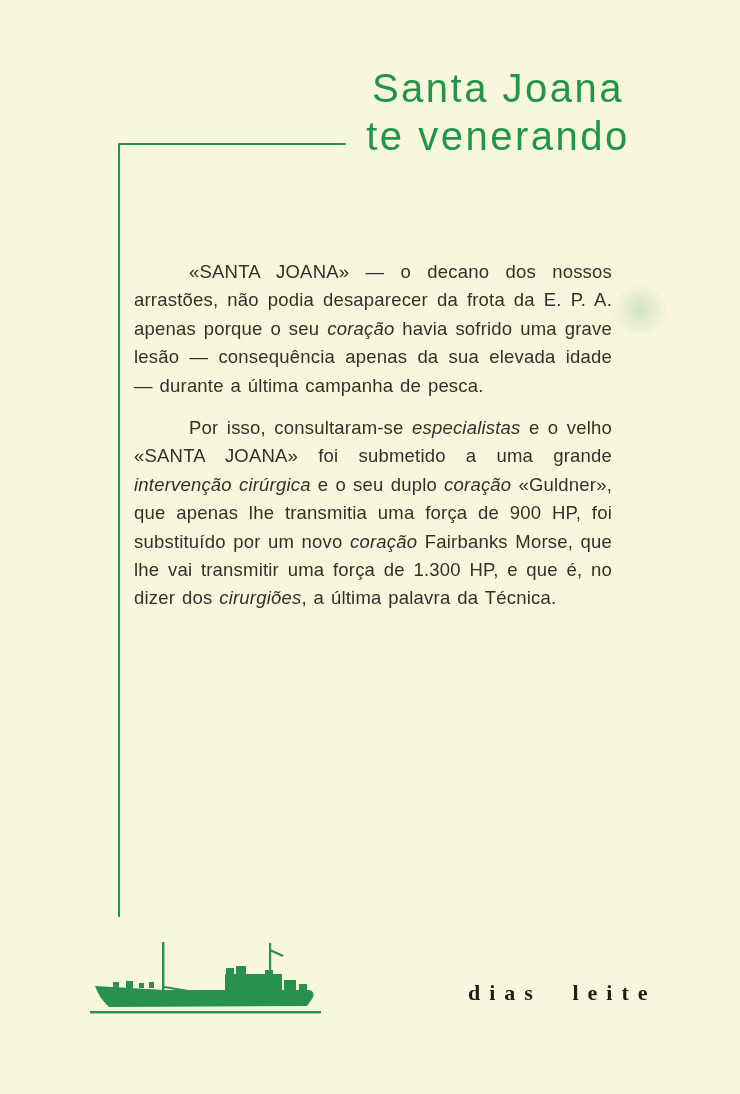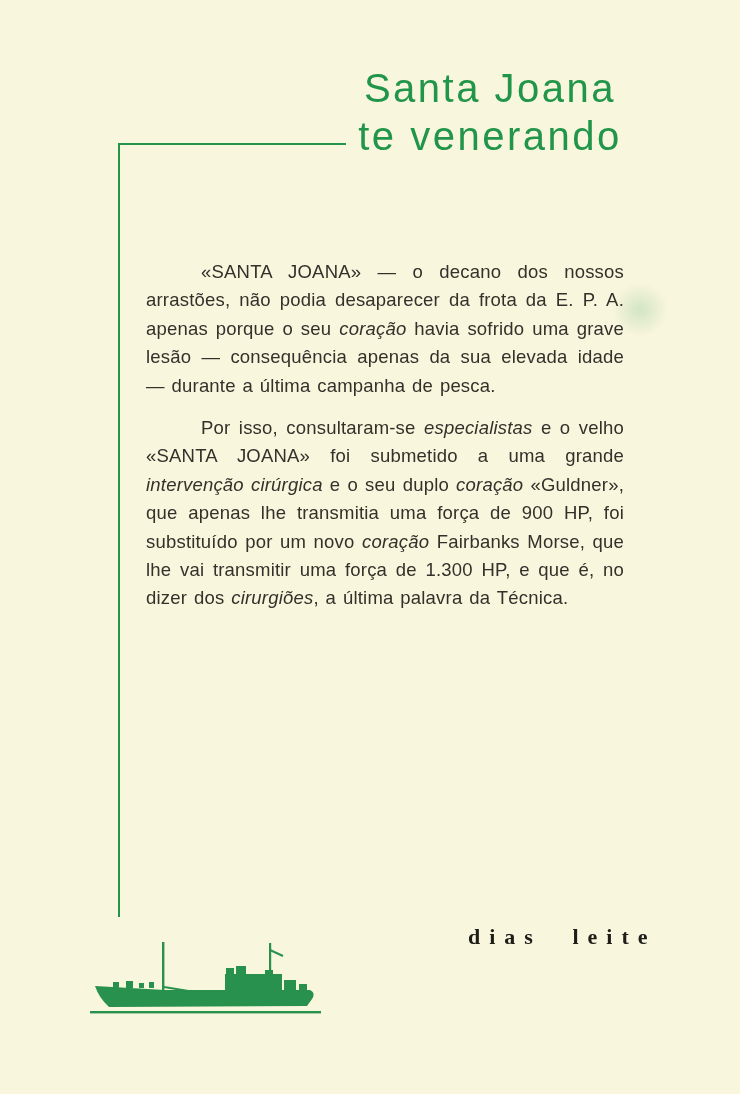--- a/index.html
+++ b/index.html
@@ -19,51 +19,51 @@
   .bracket-h{
     position:absolute;left:118px;top:143px;
     width:228px;height:2px;background:var(--green);
   }
   .bracket-v{
     position:absolute;left:118px;top:143px;
     width:2px;height:774px;background:var(--green);
   }
   
   .heading{
-    position:absolute;left:300px;top:64px;width:380px;
+    position:absolute;left:308px;top:64px;width:380px;
     text-align:center;
     color:var(--green);
     font-size:40px;line-height:48px;letter-spacing:2.5px;
     font-weight:normal;
   }
   .heading .line{white-space:nowrap;}
   
   .body-text{
-    position:absolute;left:146px;top:258px;width:478px;
+    position:absolute;left:134px;top:258px;width:478px;
     font-size:18.5px;line-height:28.4px;
     color:var(--ink);
     text-align:justify;
     word-spacing:1.5px;letter-spacing:0.2px;
   }
   .body-text p{margin:0 0 14px 0;text-indent:55px;}
   .body-text .italic{font-style:italic;}
   
   .smudge{
     position:absolute;left:612px;top:283px;width:56px;height:54px;
     background:radial-gradient(closest-side,rgba(70,165,100,0.22),rgba(70,165,100,0));
     border-radius:50%;
   }
   
   .ship{
     position:absolute;left:85px;top:930px;width:250px;height:90px;
   }
   .ship *{fill:#27914d;stroke:none;}
   .ship .spar{stroke:#27914d;stroke-width:2;fill:none;}
   .signature{
-    position:absolute;left:468px;top:924px;
+    position:absolute;left:468px;top:980px;
     font-family:"Liberation Serif",serif;
     font-weight:bold;font-size:22px;
     letter-spacing:9px;word-spacing:16px;
     color:#1e1d17;white-space:nowrap;
   }
 </style>
 </head>
 <body>
 
 <div class="page">

